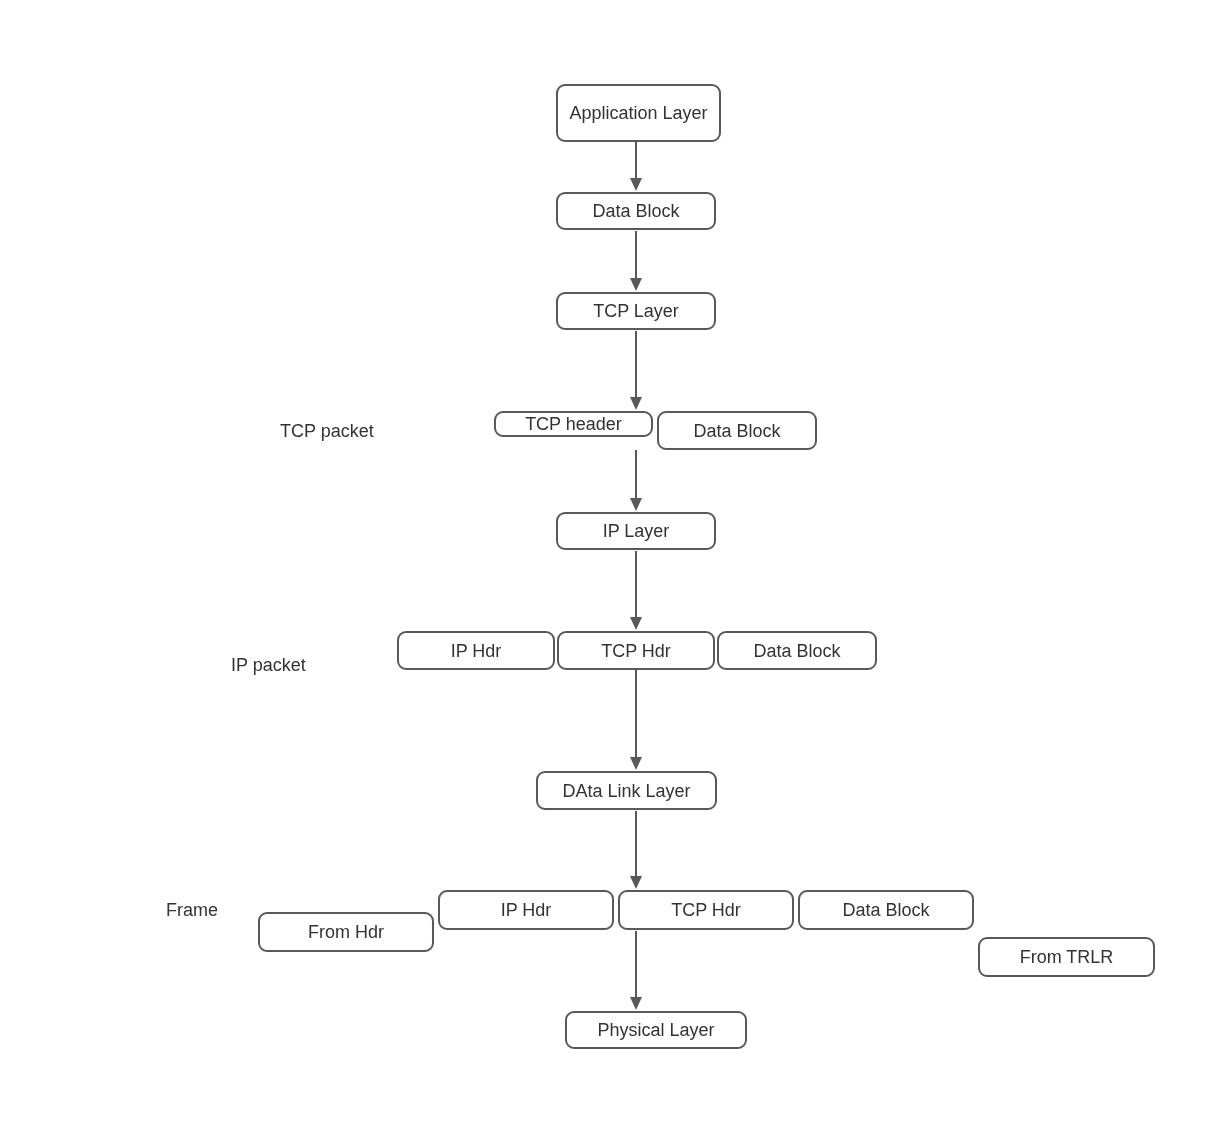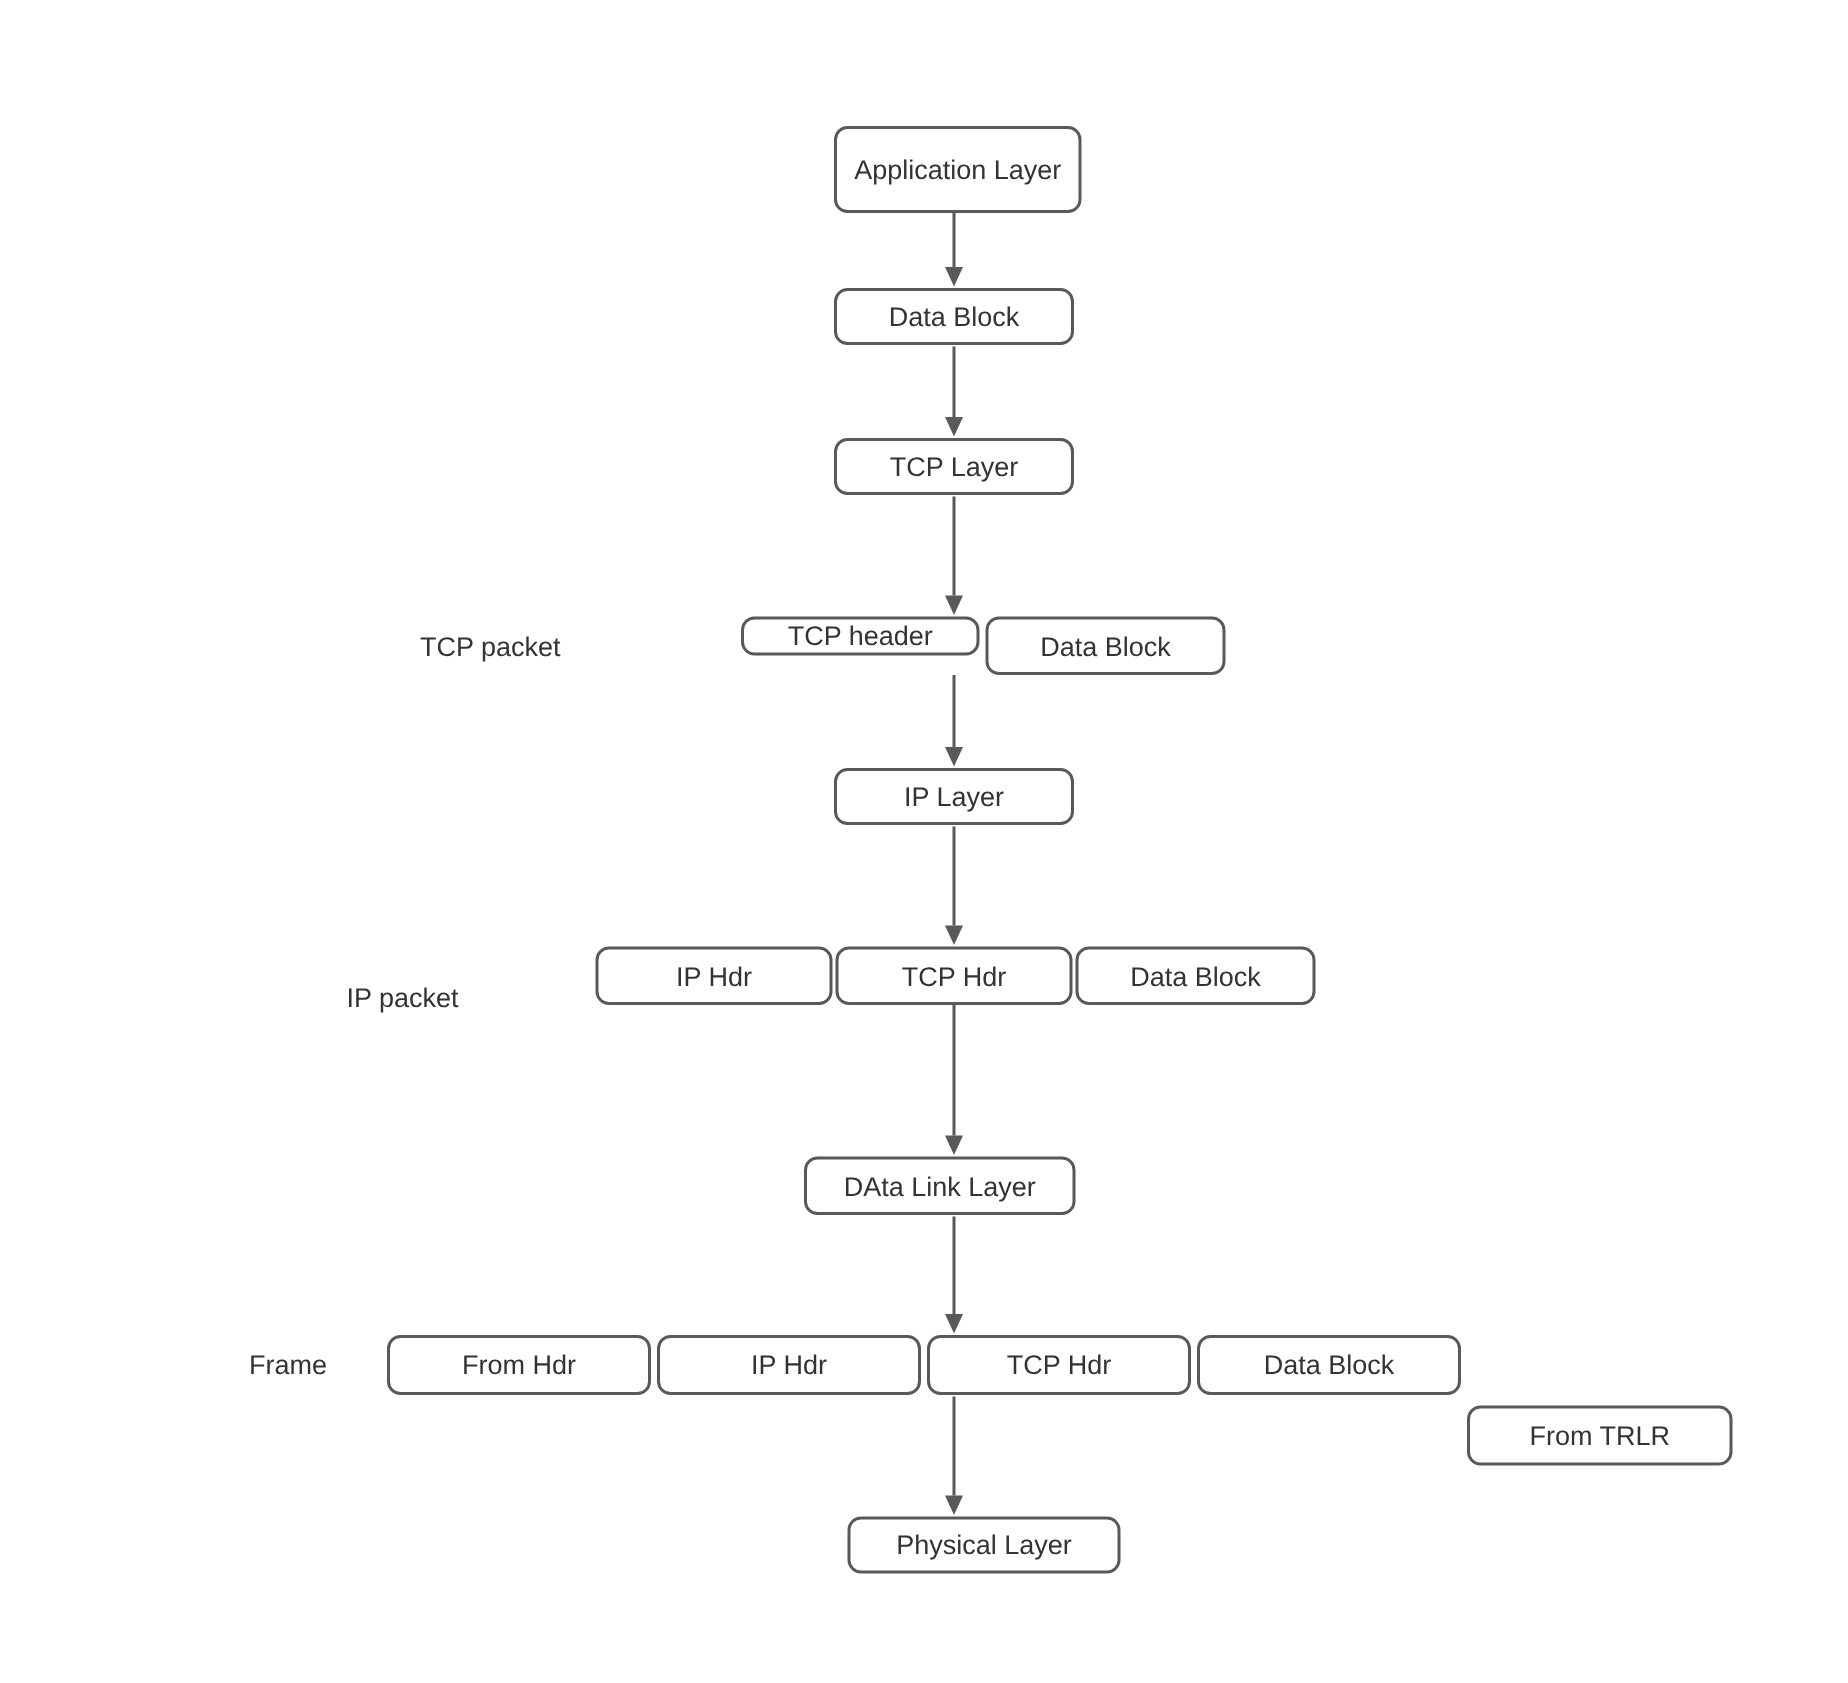--- a/index.html
+++ b/index.html
@@ -106,21 +106,21 @@
   <div class="node" style="left:556px; top:512px; width:160px; height:38px;">IP Layer</div>
 
   <div class="caption" style="left:231px; top:638px;margin-top:15px;">IP packet</div>
   <div class="node" style="left:397px; top:631px; width:158px; height:39px;">IP Hdr</div>
   <div class="node" style="left:557px; top:631px; width:158px; height:39px;">TCP Hdr</div>
   <div class="node" style="left:717px; top:631px; width:160px; height:39px;">Data Block</div>
 
   <div class="node" style="left:536px; top:771px; width:181px; height:39px;">DAta Link Layer</div>
 
   <div class="caption" style="left:166px; top:898px;">Frame</div>
-  <div class="node" style="left:258px; top:890px; width:176px; height:40px;">From Hdr</div>
+  <div class="node" style="left:258px; top:912px; width:176px; height:40px;">From Hdr</div>
   <div class="node" style="left:438px; top:890px; width:176px; height:40px;">IP Hdr</div>
   <div class="node" style="left:618px; top:890px; width:176px; height:40px;">TCP Hdr</div>
   <div class="node" style="left:798px; top:890px; width:176px; height:40px;">Data Block</div>
   <div class="node" style="left:978px; top:937px; width:177px; height:40px;">From TRLR</div>
 
   <div class="node" style="left:565px; top:1011px; width:182px; height:38px;">Physical Layer</div>
 
 </div>
 
 </body></html>

